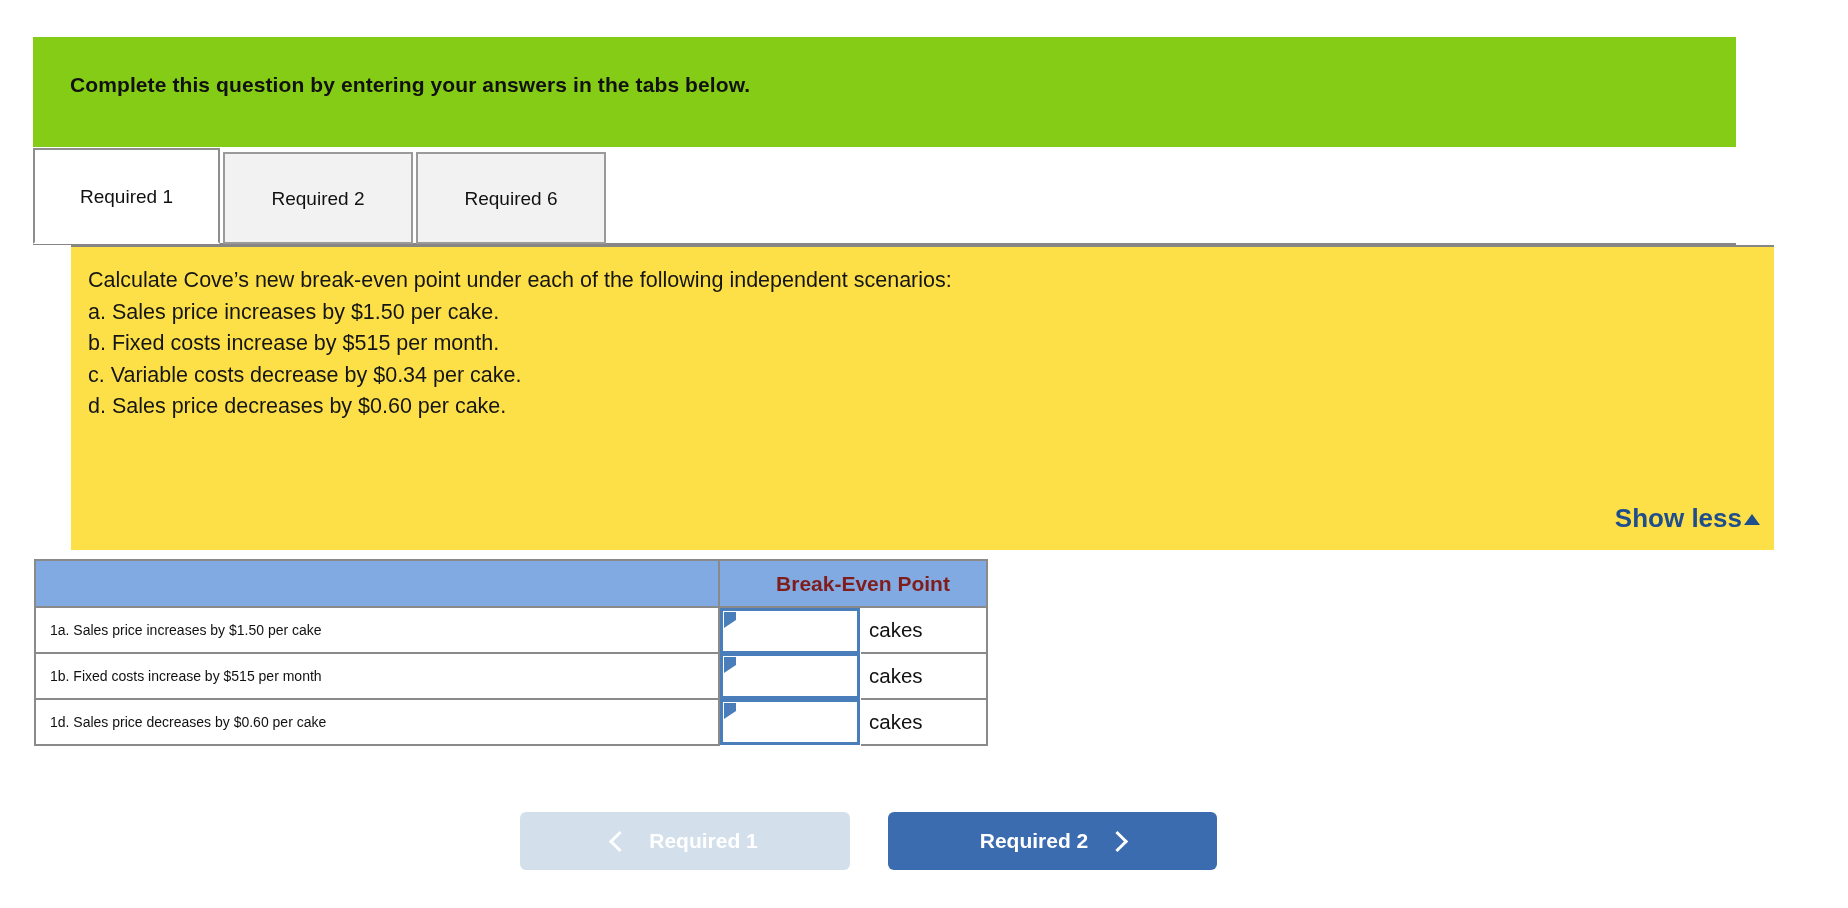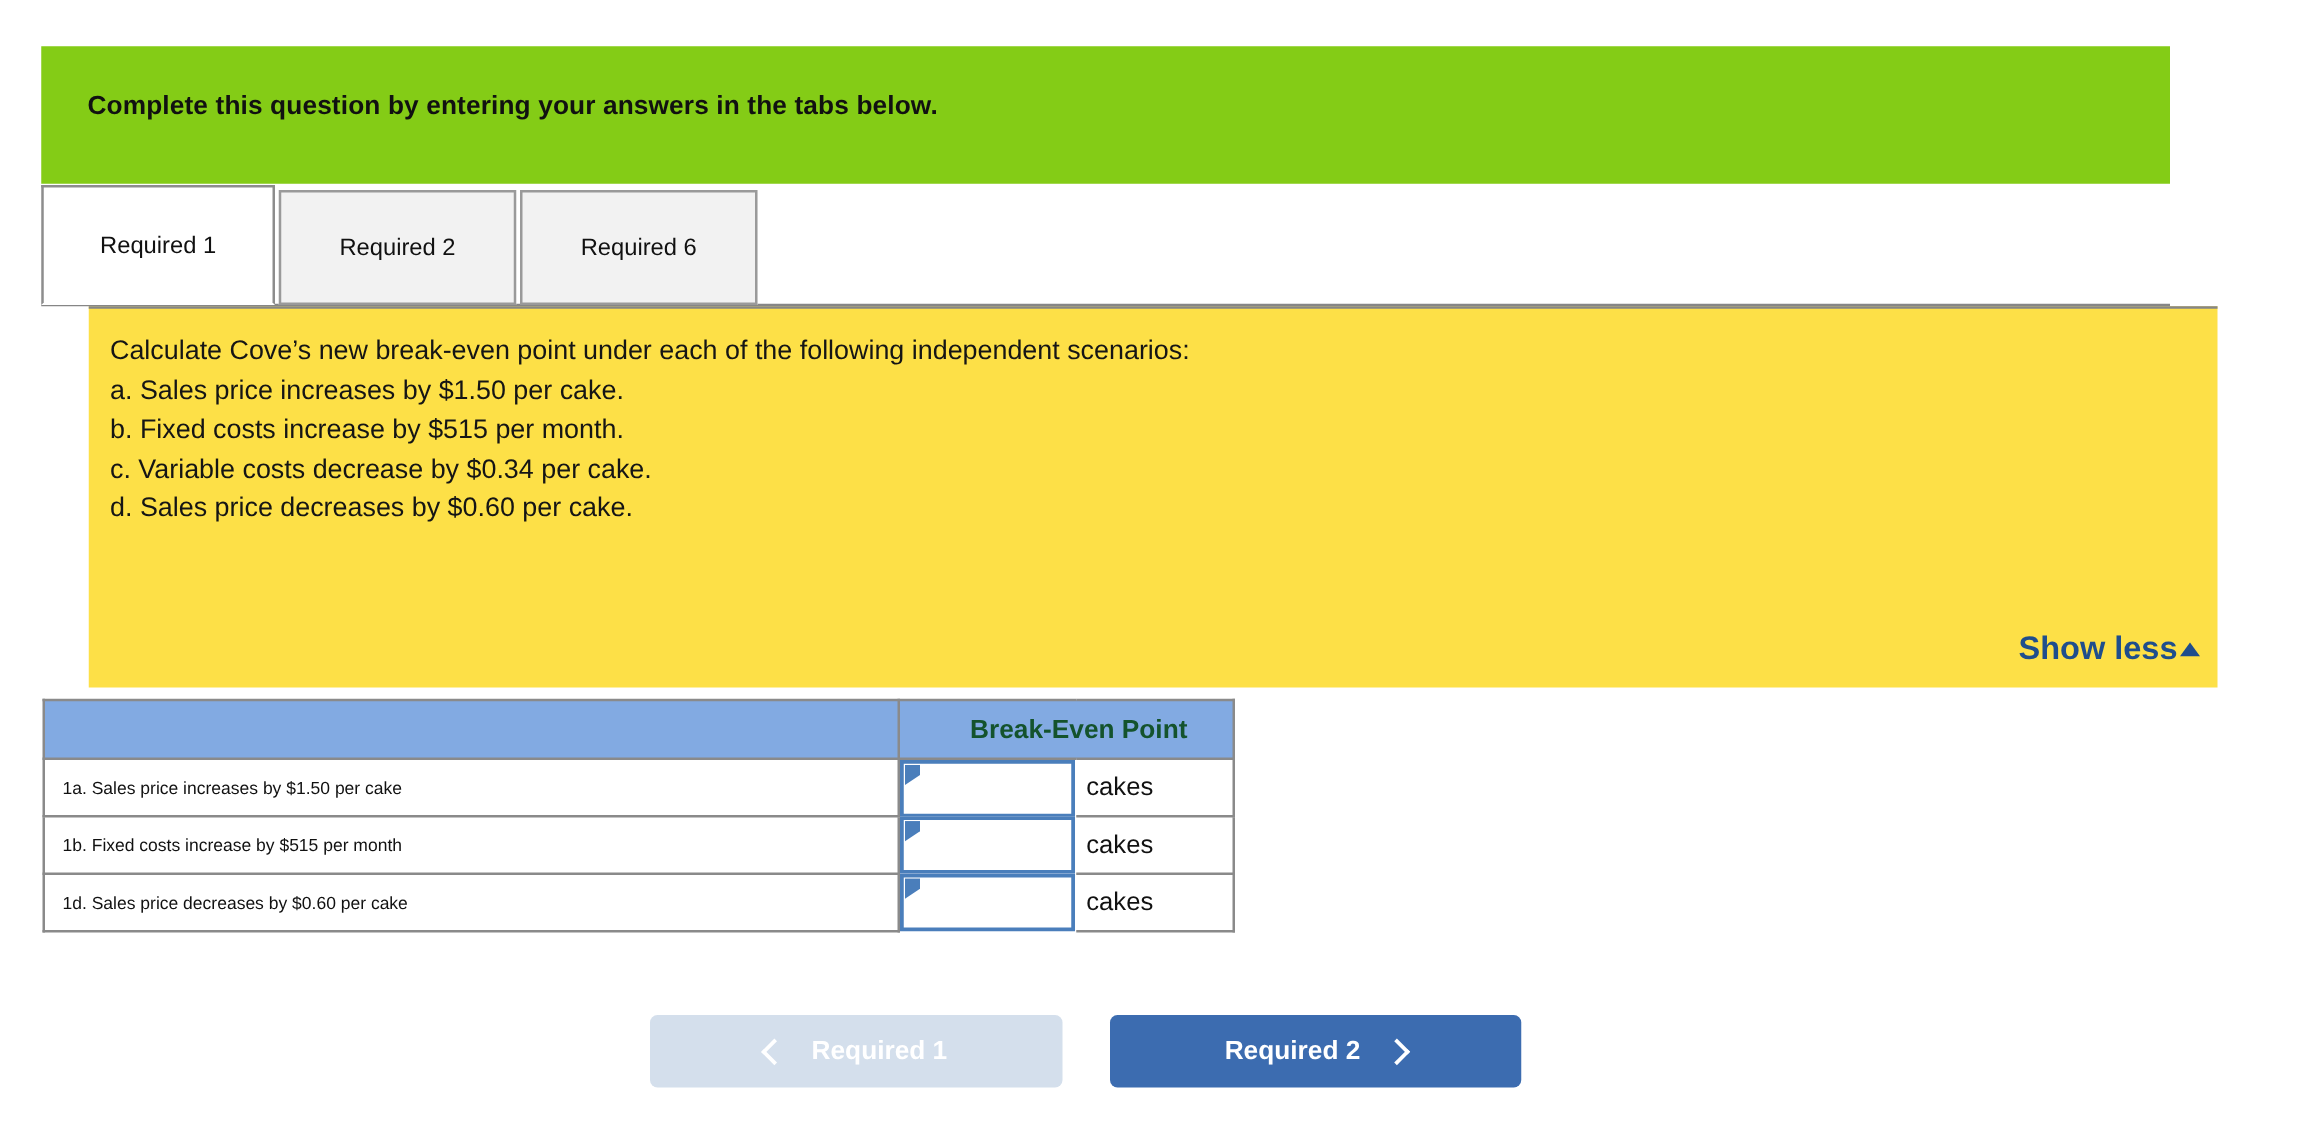--- a/index.html
+++ b/index.html
@@ -162,21 +162,21 @@
     width: 684px;
     height: 47px;
     background: #82aae2;
   }
   #answer-table th.bep-head {
     width: 268px;
     height: 47px;
     background: #82aae2;
     font-size: 21px;
     font-weight: bold;
-    color: #14532d;
+    color: #7f1d1d;
     text-align: center;
     padding-left: 20px;
   }
   #answer-table td.label-cell {
     width: 684px;
     height: 46px;
     font-size: 14px;
     color: #111111;
     padding-left: 14px;
     white-space: nowrap;

